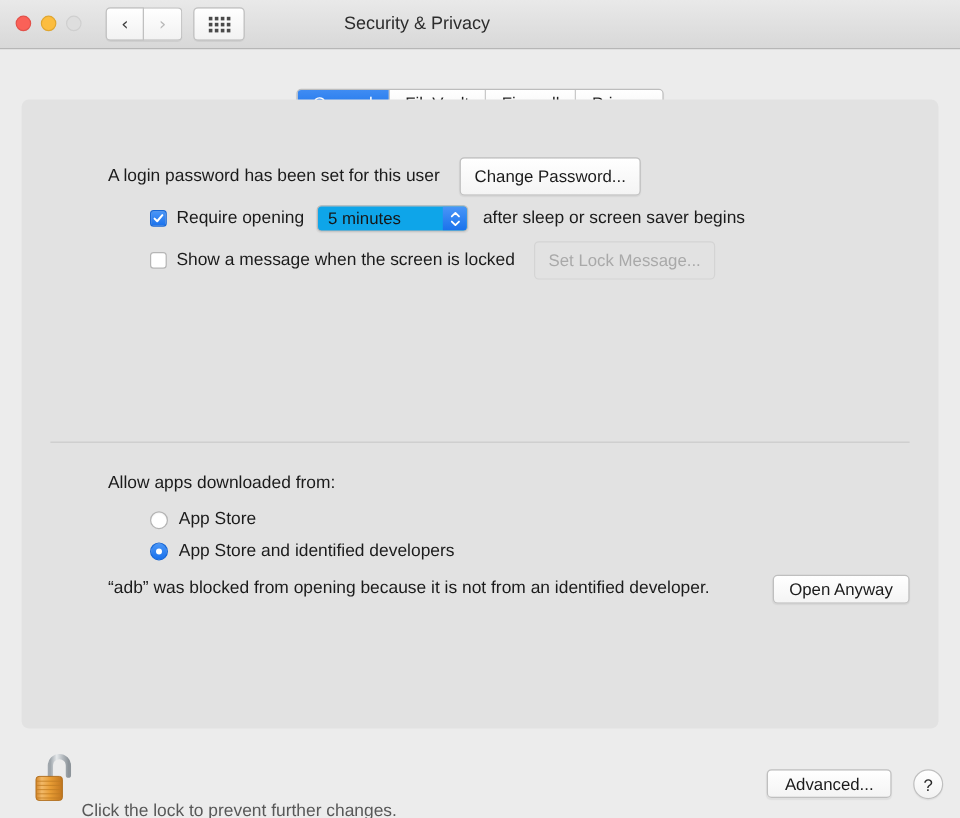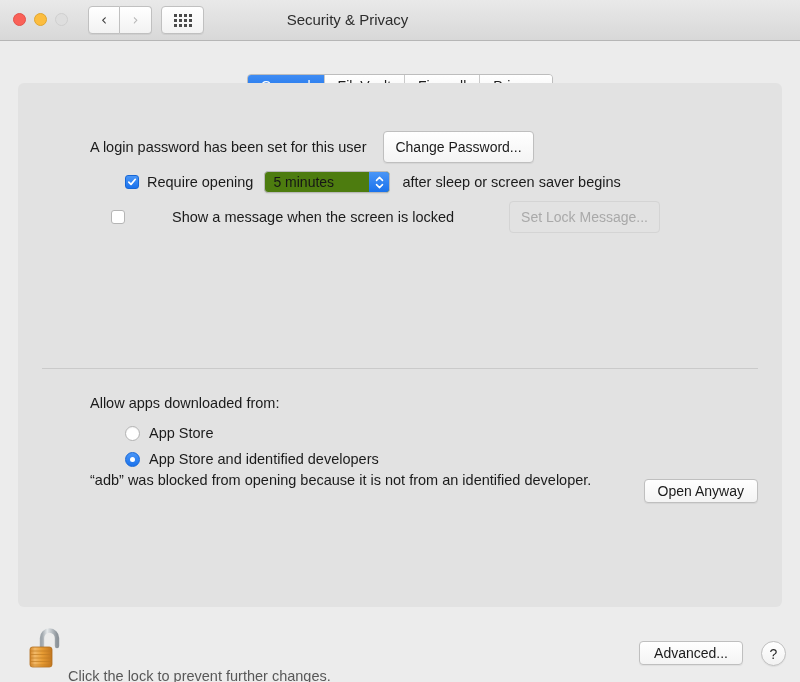--- a/index.html
+++ b/index.html
@@ -216,21 +216,21 @@
   }
   .checkbox.on {
     background: linear-gradient(to bottom, #4a96f7 0%, #1a72ec 100%);
     border: 1px solid #1767d6;
   }
   .checkbox.on svg { display: block; }
 
   
   .popup {
     height: 22px;
-    background: #4d7c0f;
+    background: #0ea5e9;
     border: 1px solid #b9b9b9;
     border-radius: 4px;
     display: flex;
     align-items: center;
     box-sizing: border-box;
     overflow: hidden;
     box-shadow: 0 1px 1px rgba(0,0,0,0.06);
   }
   .popup .pvalue {
     font-size: 14px;
@@ -280,21 +280,21 @@
 
   .separator {
     position: absolute;
     left: 24px; top: 285px;
     width: 716px; height: 1px;
     background: #cacaca;
   }
 
   .blockmsg {
     position: absolute;
-    left: 72px; top: 387px;
+    left: 72px; top: 397px;
     width: 510px;
     font-size: 14.5px;
     color: #1b1b1b;
     line-height: 20px;
   }
 
   
   .lockbtn {
     position: absolute;
     left: 28px; top: 626px;
@@ -412,21 +412,21 @@
           <polyline points="1.5,4.4 4.5,1.4 7.5,4.4" fill="none" stroke="#fff" stroke-width="1.5" stroke-linecap="round" stroke-linejoin="round"></polyline>
         </svg>
         <svg width="9" height="6" viewBox="0 0 9 6">
           <polyline points="1.5,1.6 4.5,4.6 7.5,1.6" fill="none" stroke="#fff" stroke-width="1.5" stroke-linecap="round" stroke-linejoin="round"></polyline>
         </svg>
       </span>
     </div>
     <span class="label" style="margin-left:12px;">after sleep or screen saver begins</span>
   </div>
 
-  <div class="row" style="left:93px; top:118px;gap:39px;">
+  <div class="row" style="left:107px; top:118px;">
     <span class="checkbox off"></span>
     <span class="label" style="margin-left:8px;">Show a message when the screen is locked</span>
     <div class="pushbtn disabled" style="margin-left:16px;">Set Lock Message...</div>
   </div>
 
   <div class="separator"></div>
 
   <div class="row" style="left:72px; top:312px;">
     <span class="label">Allow apps downloaded from:</span>
   </div>

